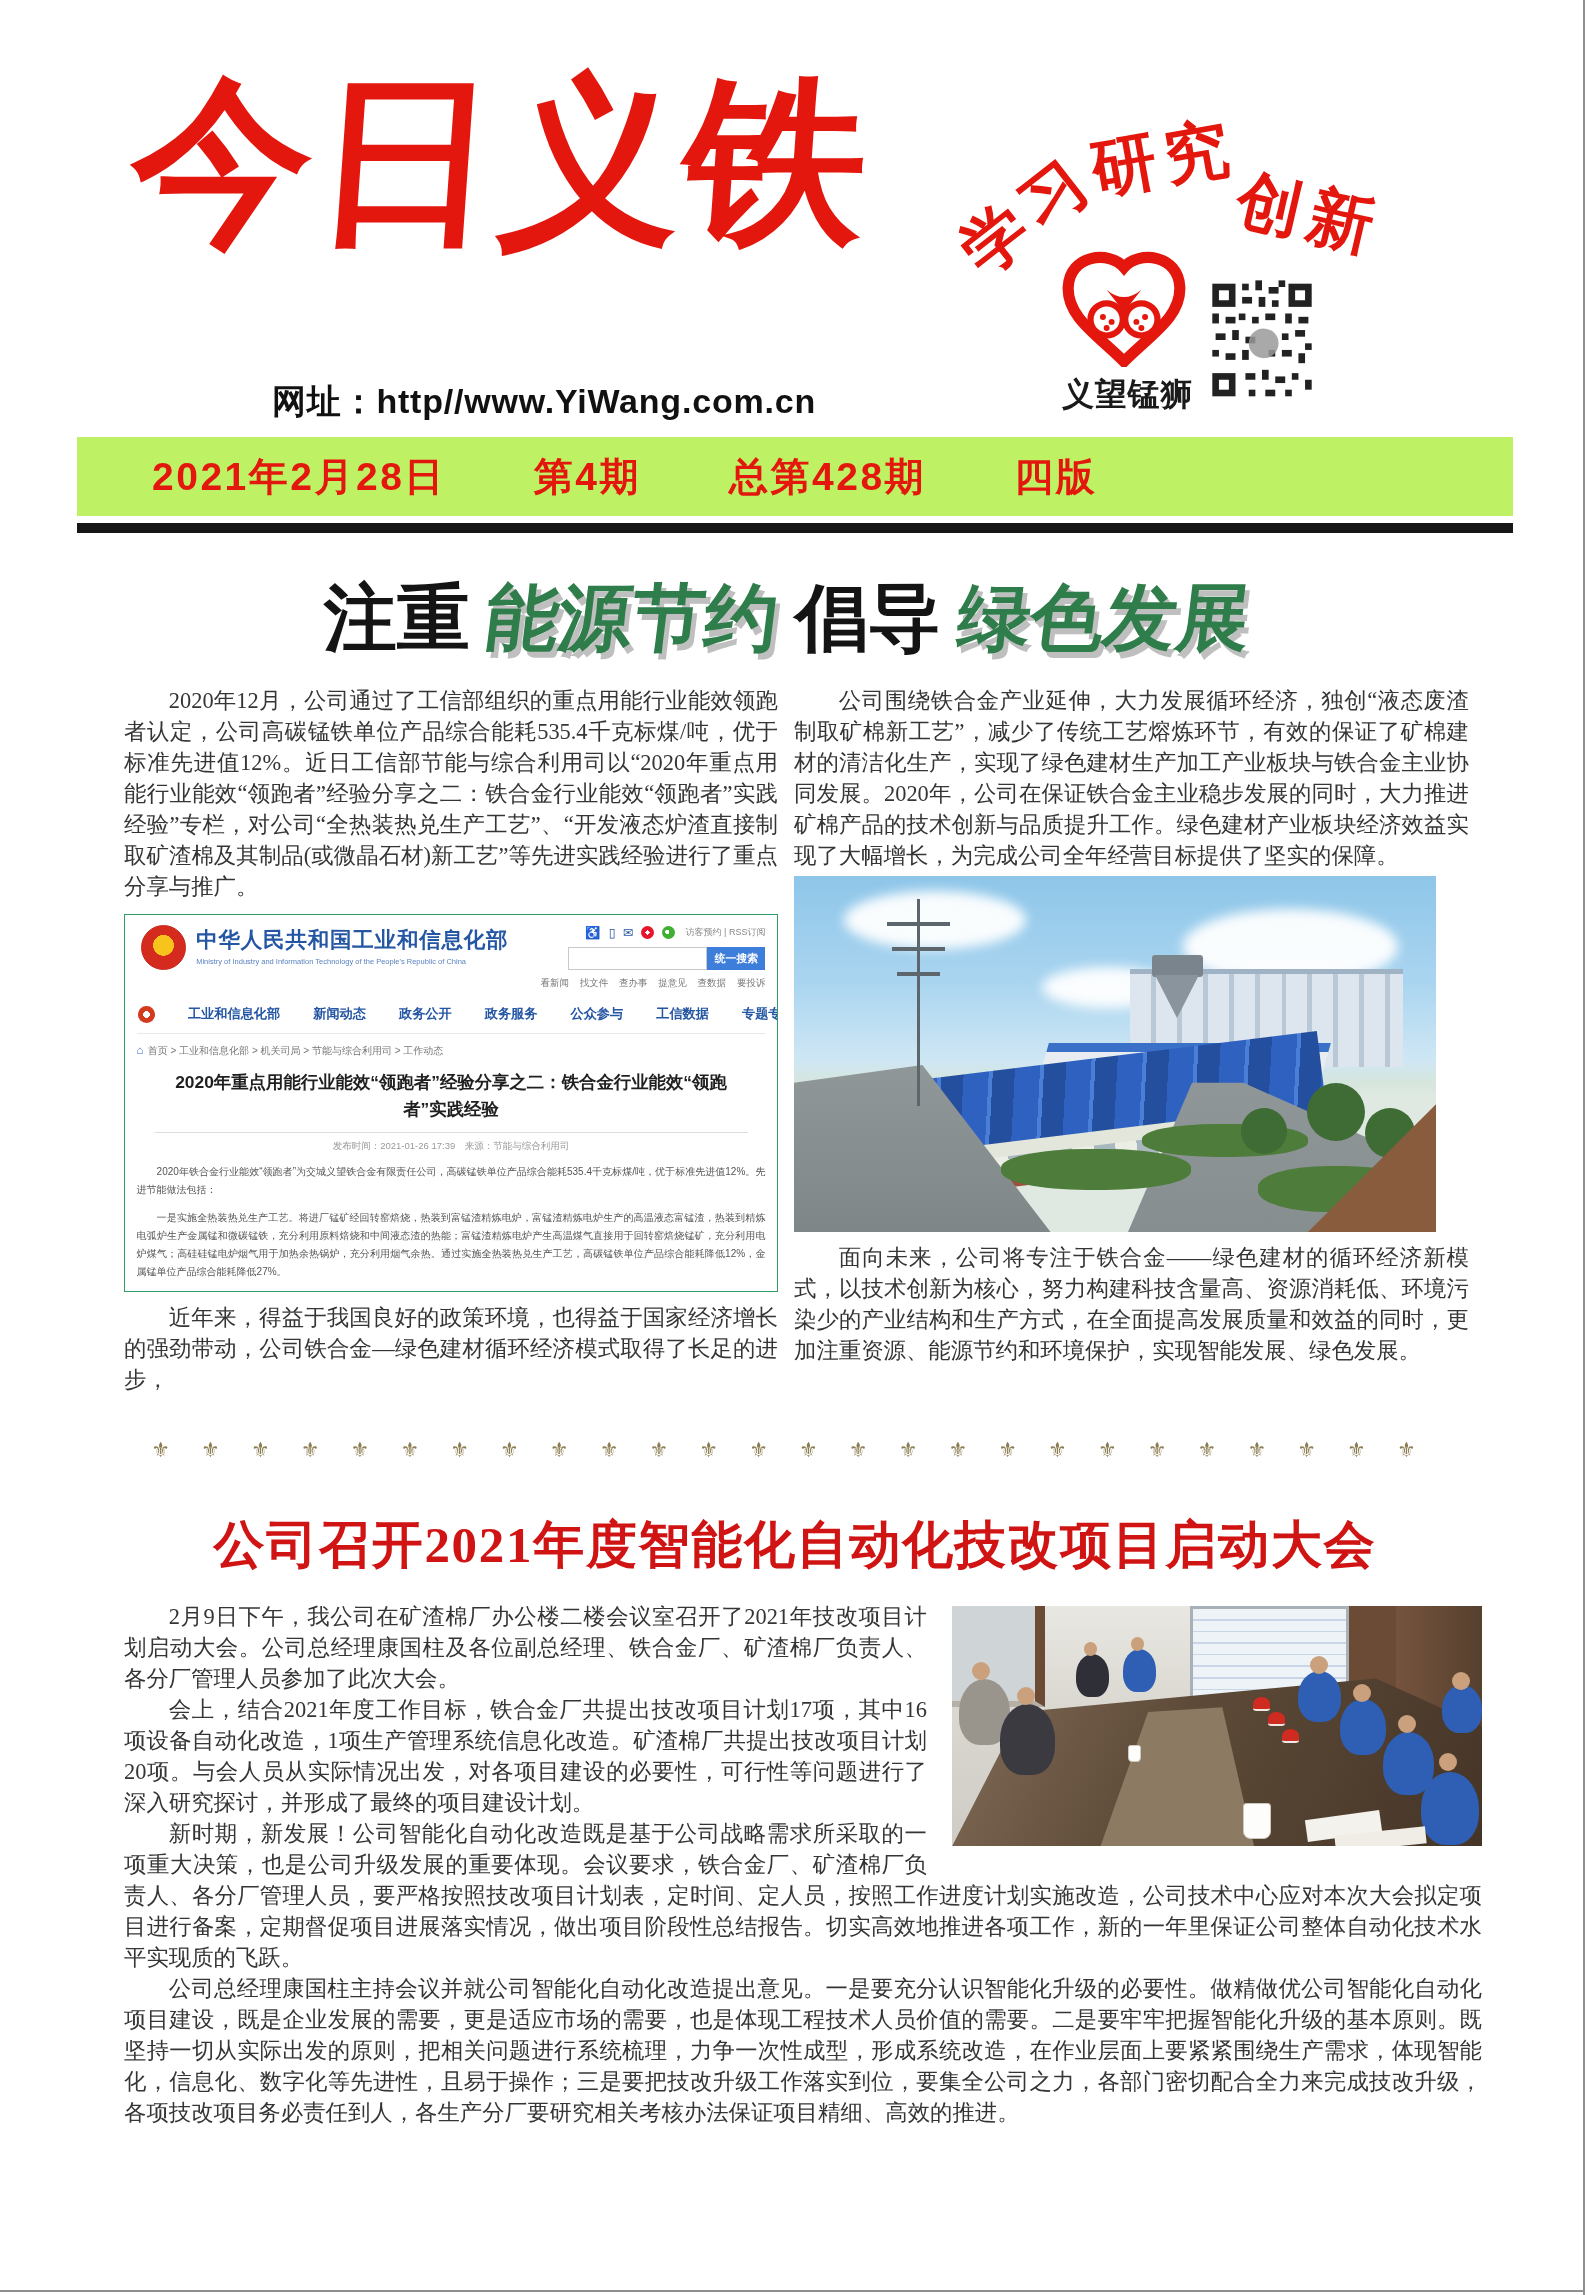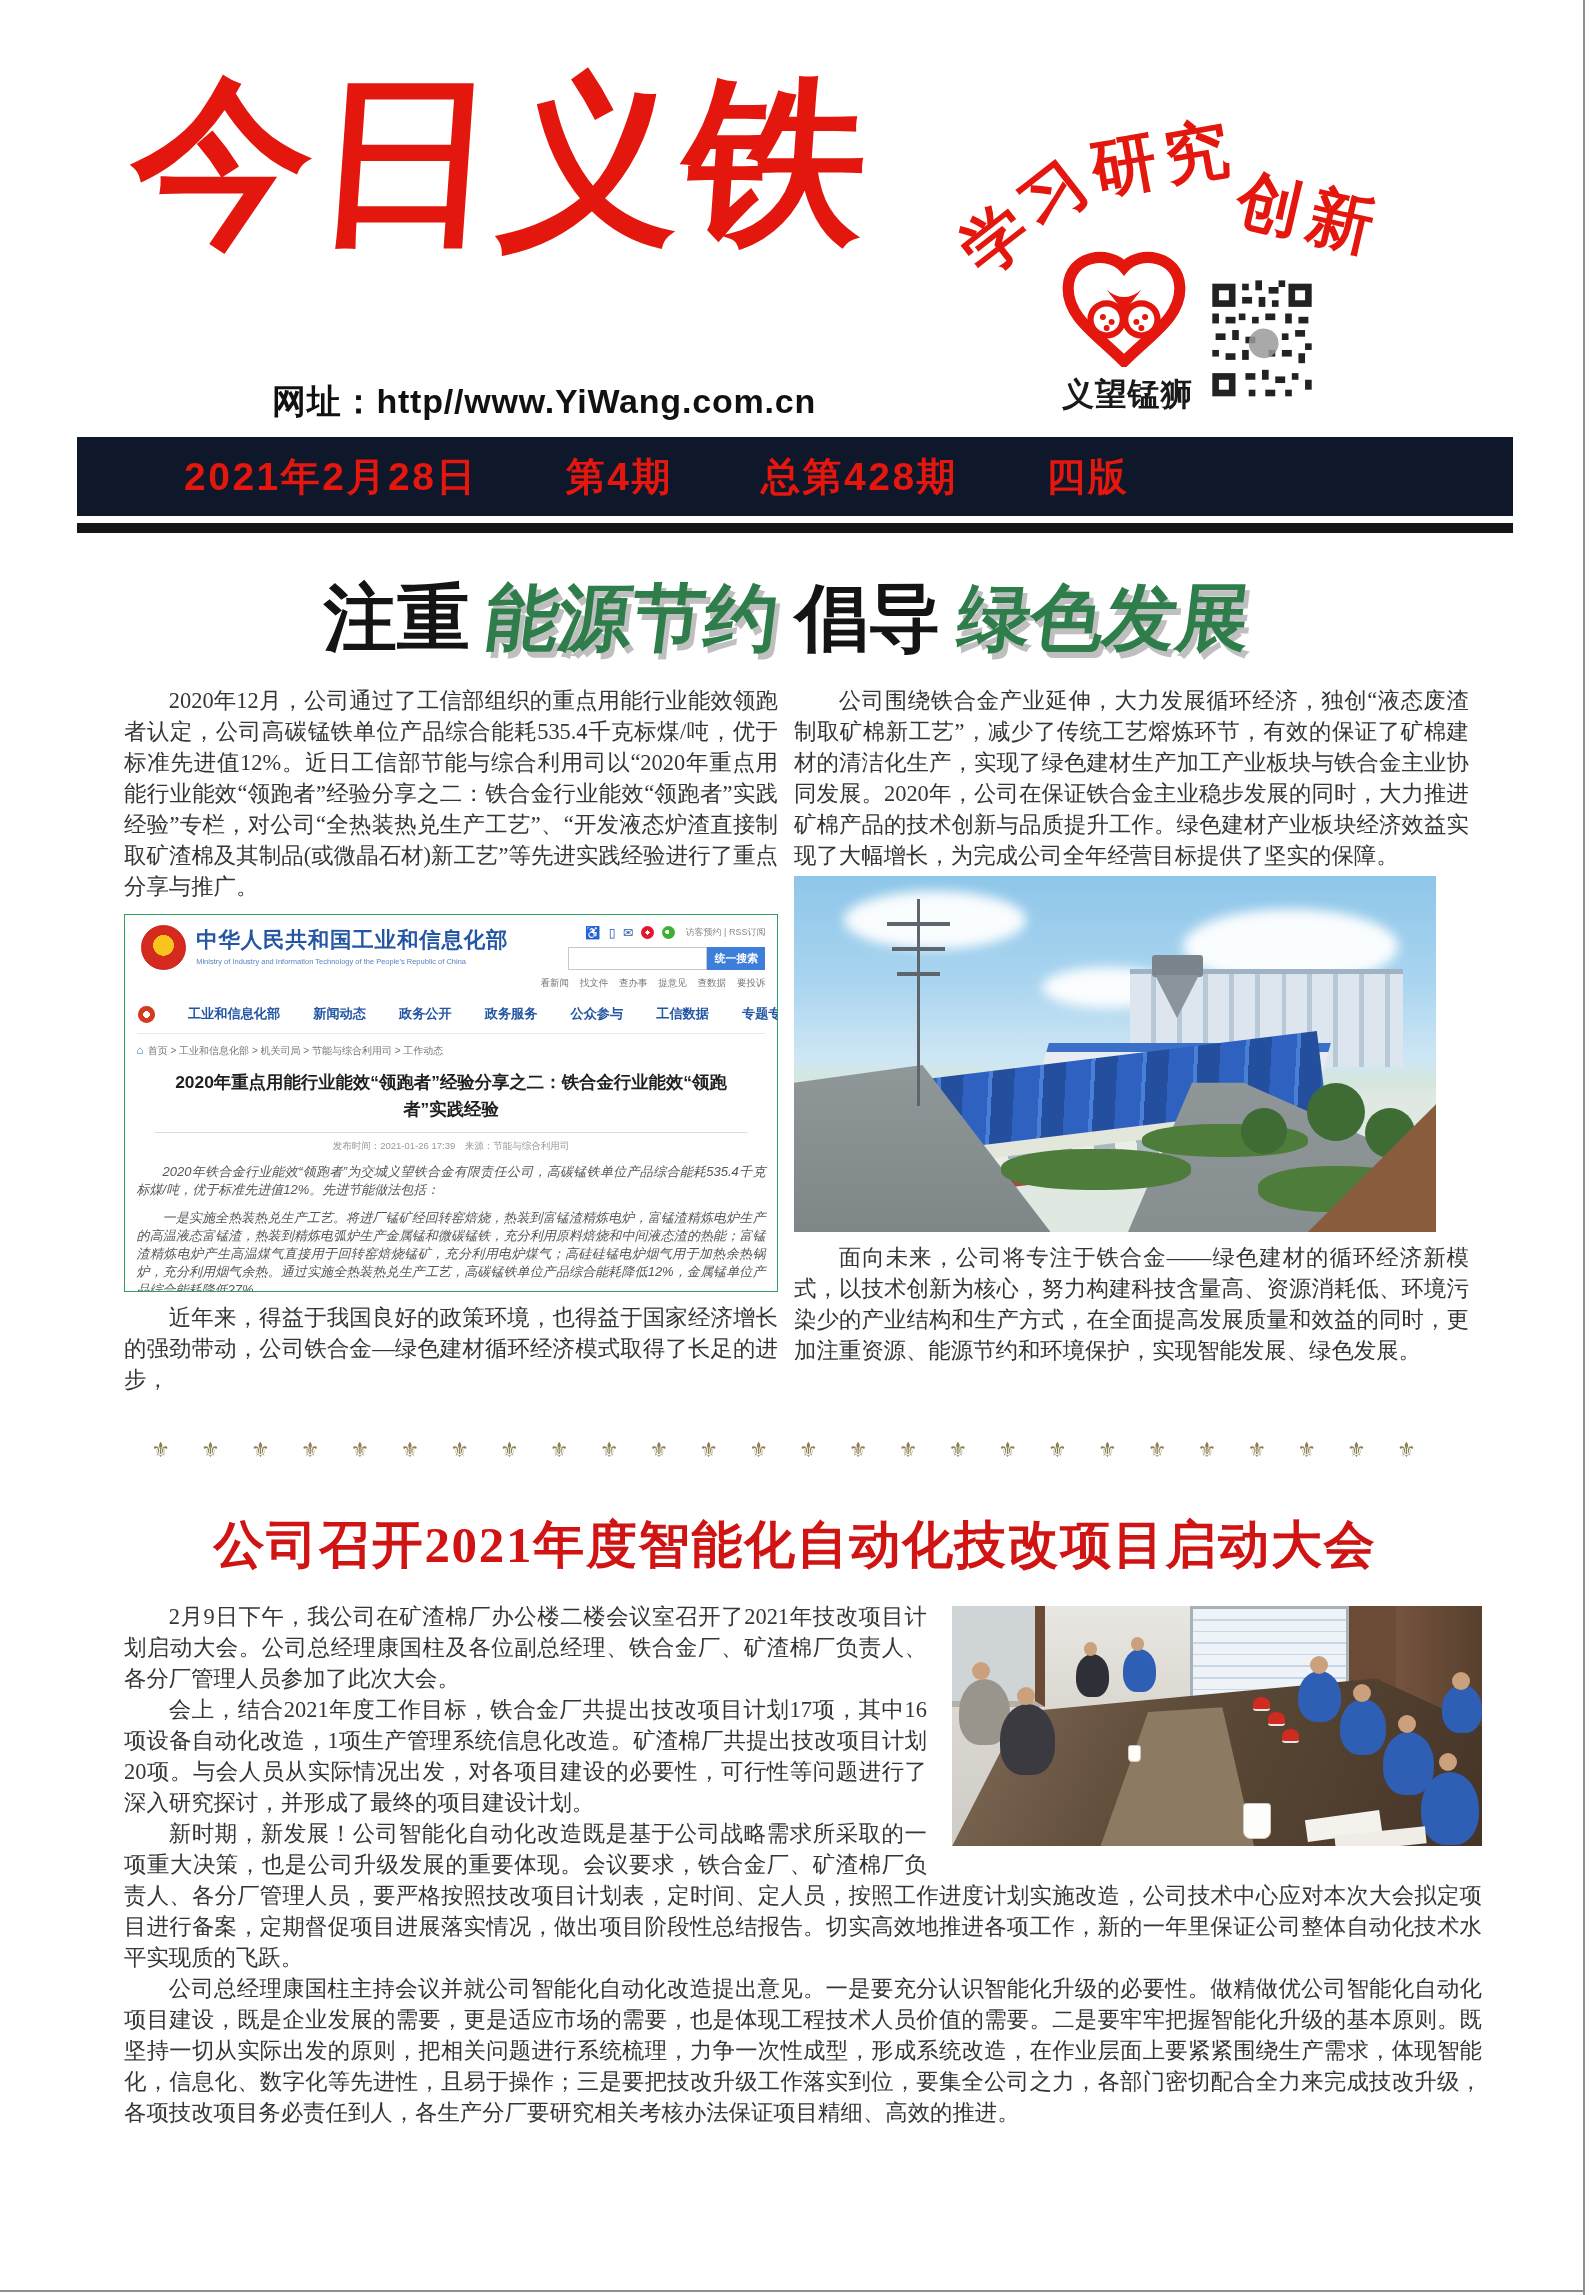--- a/index.html
+++ b/index.html
@@ -18,22 +18,22 @@
             font-family:"Liberation Serif",serif; }
   .slogan.s1 { left:954px; top:170px; transform:rotate(-38deg); }
   .slogan.s2 { left:1091px; top:114px; transform:rotate(-10deg); }
   .slogan.s3 { left:1236px; top:170px; transform:rotate(13deg); }
   .lion-wrap { position:absolute; left:1062px; top:247px; width:124px; text-align:center; }
   .lion-caption { margin-top:1.7px; font-family:"Liberation Sans",sans-serif; font-weight:900;
                   font-size:32px; color:#1a1a1a; letter-spacing:0.8px; white-space:nowrap; }
   .qr { position:absolute; left:1209px; top:277px; }
 
   
-  .datebar { margin-left:77px; width:1436px; height:79px; background:#0f172a; display:flex; align-items:center;
-             padding-left:107px; gap:88px; font-family:"Liberation Sans",sans-serif; font-weight:900;
+  .datebar { margin-left:77px; width:1436px; height:79px; background:#bef264; display:flex; align-items:center;
+             padding-left:75px; gap:88px; font-family:"Liberation Sans",sans-serif; font-weight:900;
              font-size:39px; color:#e3170d; letter-spacing:2.5px; white-space:nowrap; }
   .black-rule { margin:6.6px 0 0 77px; width:1436px; height:10px; background:#161616; }
 
   
   .headline1 { margin-top:40px; text-align:center; font-size:73px; line-height:1.25; font-weight:900; white-space:nowrap; }
   .hl-black { color:#141414; }
   .hl-green { display:inline-block; color:#2e7d4a; transform:skewX(-7deg); margin:0 16.6px;
               text-shadow:5px 5.8px 0 #bfbfbf; }
 
   
@@ -64,21 +64,21 @@
   .m-nav { display:flex; gap:33px; align-items:center; margin-top:10px; padding:5px 1.7px 10px;
            font-size:13.2px; font-weight:bold; color:#2456a4; border-bottom:0.8px solid #e9e9e9; white-space:nowrap; }
   .navlogo { width:16.6px; height:16.6px; border-radius:50%;
              background:radial-gradient(circle at 50% 50%, #fff 0 28%, #d43b1e 29% 100%); flex:0 0 auto; }
   .m-bc { margin-top:8.3px; font-size:10px; color:#777; white-space:nowrap; }
   .m-home { color:#2f6bc4; font-size:11.6px; margin-right:4.1px; }
   .m-title { margin-top:11.6px; padding:0 21.5px; text-align:center; font-size:17.4px; font-weight:bold;
              color:#1f1f1f; line-height:26.5px; }
   .m-hr { margin:10px auto 0; width:593px; border:0; border-top:0.8px solid #ddd; }
   .m-meta { margin-top:6.6px; text-align:center; font-size:9.5px; color:#999; }
-  .m-p { margin-top:10px; font-size:13px; line-height:18px; color:#555; text-align:justify; text-indent:2em;font-style:italic; }
+  .m-p { margin-top:10px; font-size:10px; line-height:18px; color:#555; text-align:justify; text-indent:2em; }
 
   
   .photo-factory { position:relative; width:642px; height:356px; margin:5px 0 10px; overflow:hidden;
     background:linear-gradient(180deg,#8ec6e9 0%,#aad5f0 30%,#cfe7f4 52%,#d5e6dc 58%,#dfe9e2 62%); }
   .pf > div { position:absolute; }
   .cloud { background:rgba(255,255,255,.95); border-radius:50%; filter:blur(5.8px); }
   .cl1 { left:50px; top:15px; width:182px; height:58px; }
   .cl2 { left:389px; top:33px; width:215px; height:75px; }
   .cl3 { left:248px; top:91px; width:132px; height:41px; }
   .bigbldg { right:33px; top:93px; width:273px; height:98px; border-top:5.8px solid #9fb3c4;

